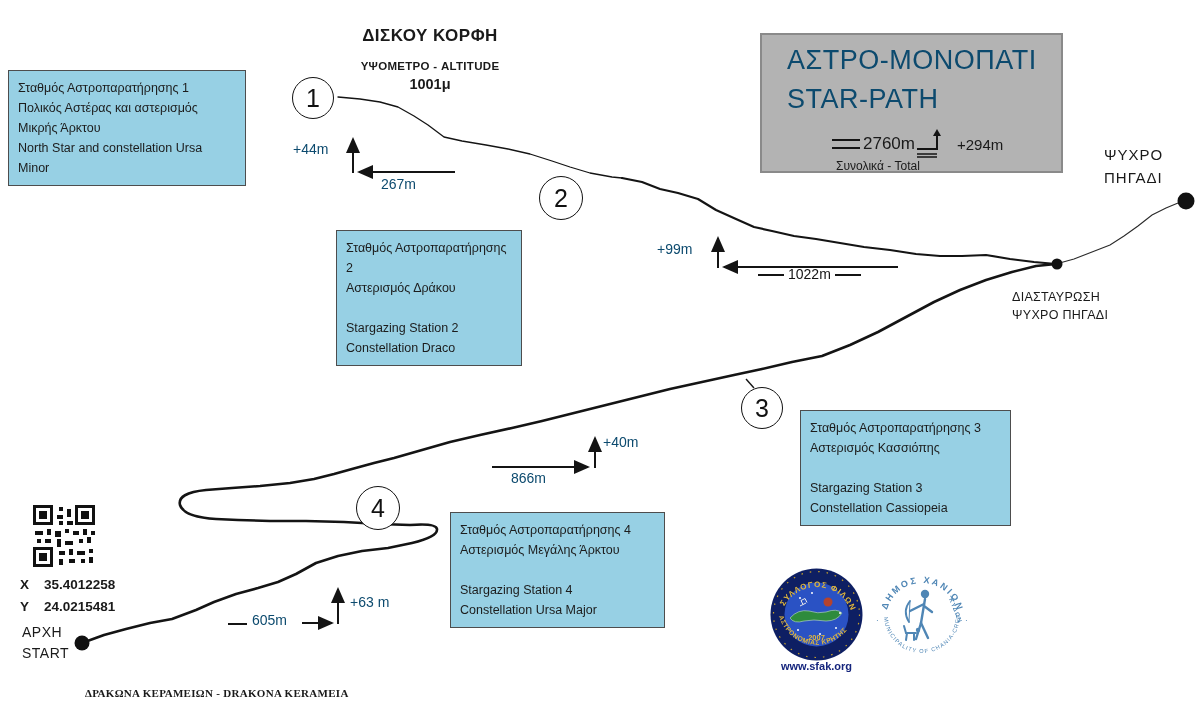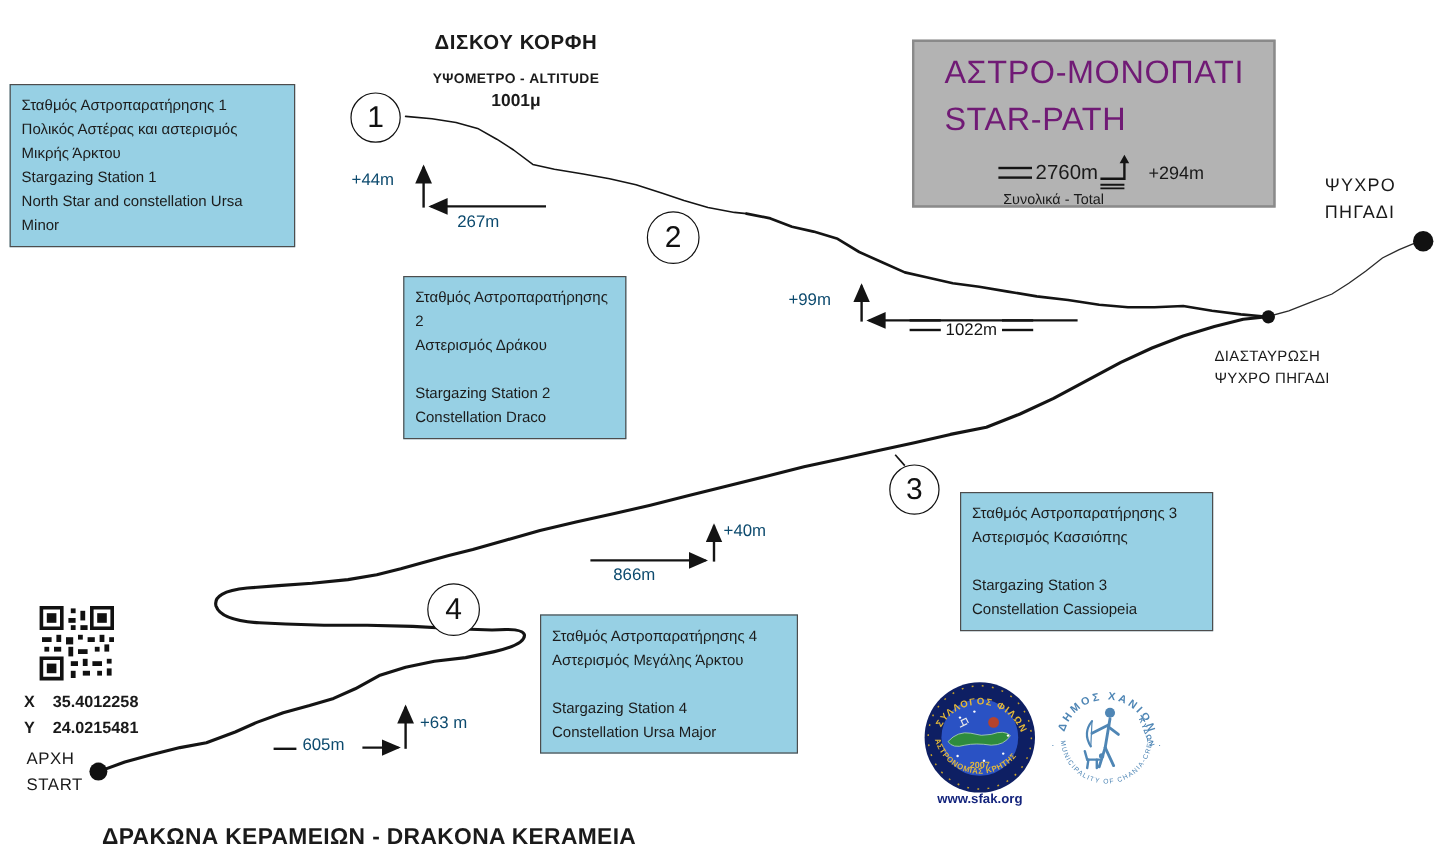--- a/index.html
+++ b/index.html
@@ -11,21 +11,21 @@
   svg text{font-family:"Liberation Sans", sans-serif;}
 
   
   .peak{left:320px;top:26px;width:220px;text-align:center;line-height:1.15;}
   .peak .t{font-size:17px;font-weight:bold;letter-spacing:.5px;}
   .peak .s{font-size:11.5px;font-weight:bold;margin-top:14px;letter-spacing:.3px;}
   .peak .a{font-size:14.5px;font-weight:bold;margin-top:3px;}
 
   
   .hdrbox{left:760px;top:33px;width:303px;height:140px;background:#b3b3b3;border:2px solid #8a8a8a;box-sizing:border-box;}
-  .hdrbox .title{position:absolute;left:25px;top:6px;font-size:27px;letter-spacing:.5px;line-height:39px;color:#701a75;}
+  .hdrbox .title{position:absolute;left:25px;top:6px;font-size:27px;letter-spacing:.5px;line-height:39px;color:#0c4a6e;}
   .hdrrow{position:absolute;left:70px;top:92px;display:flex;align-items:center;justify-content:space-between;}
   .hdrrow .dist{font-size:17px;margin-left:3px;}
   .hdrrow .asc{font-size:15px;margin-left:2px;}
   .hdrbox .total{position:absolute;left:74px;top:124px;font-size:12px;}
 
   .bars{display:inline-block;width:28px;height:6px;border-top:2px solid #141414;border-bottom:2px solid #141414;}
   .bars.small{width:26px;}
 
   
   .stbox{background:#97d0e4;border:1px solid #4d4d4d;box-sizing:border-box;padding:7px 9px;font-size:12.5px;line-height:20px;color:#1c1c1c;}
@@ -45,21 +45,21 @@
   
   .seglbl{font-size:14px;color:#0c4a6e;}
   .segrow{display:flex;align-items:flex-start;gap:4px;font-size:14px;color:#141414;}
 
   
   .dest{left:1104px;top:143px;font-size:15px;line-height:23px;letter-spacing:1px;}
   .junction{left:1012px;top:288px;font-size:12.5px;line-height:18px;letter-spacing:.3px;}
   .coords{left:20px;top:574px;font-size:13.5px;font-weight:bold;line-height:22px;}
   .coords .lab{display:inline-block;width:17px;margin-right:7px;}
   .startlbl{left:22px;top:622px;font-size:14px;line-height:21px;letter-spacing:.5px;}
-  .footer{left:85px;top:687px;font-size:19px;font-weight:bold;letter-spacing:.3px;}
+  .footer{left:85px;top:687px;font-size:11px;font-weight:bold;letter-spacing:.3px;font-family:Liberation Serif, serif;}
 
   .weblink{left:770px;top:660px;width:93px;text-align:center;font-size:11px;font-weight:bold;color:#15257d;}
 </style>
 </head>
 <body>
 
 <div id="canvas">
 
   <svg class="abs" style="left:0;top:0" width="1200" height="715" viewBox="0 0 1200 715">
     <defs>
@@ -237,21 +237,20 @@
   </div>
 
   <div class="abs junction">
     <div>ΔΙΑΣΤΑΥΡΩΣΗ</div>
     <div>ΨΥΧΡΟ ΠΗΓΑΔΙ</div>
   </div>
 
   <div class="abs stbox box1">
     <div>Σταθμός Αστροπαρατήρησης 1</div>
     <div>Πολικός Αστέρας και αστερισμός Μικρής Άρκτου</div>
-    <div>Stargazing Station 1</div>
     <div>North Star and constellation Ursa Minor</div>
   </div>
 
   <div class="abs stbox box2">
     <div>Σταθμός Αστροπαρατήρησης 2</div>
     <div>Αστερισμός Δράκου</div>
     <div class="gap">Stargazing Station 2</div>
     <div>Constellation Draco</div>
   </div>
 

